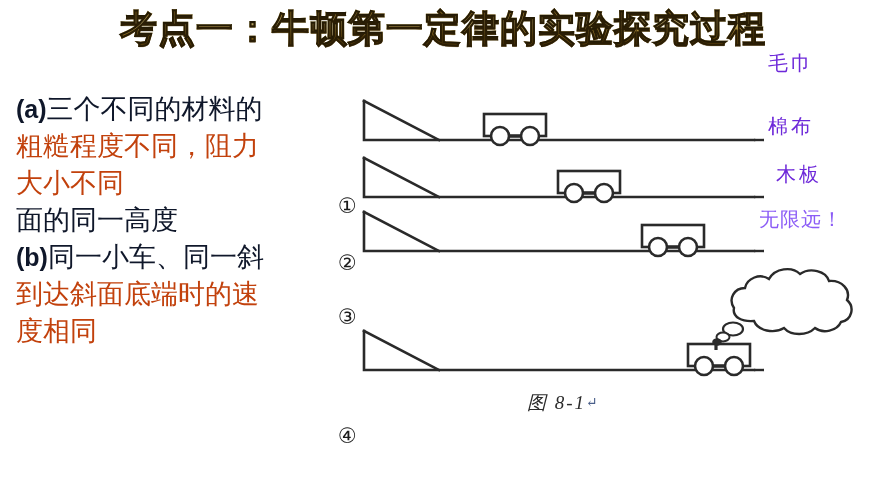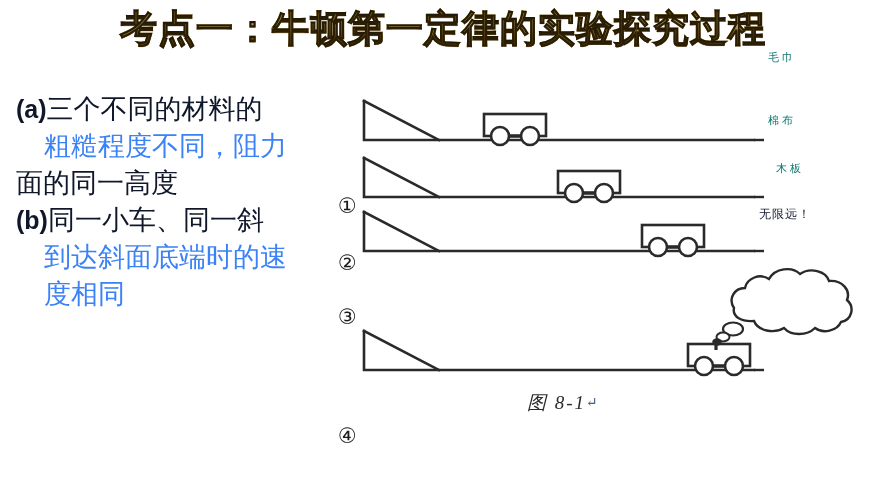--- a/index.html
+++ b/index.html
@@ -55,21 +55,21 @@
   }
   .para {
     font-family: "Liberation Serif", "DejaVu Serif", serif;
     font-size: 27px;
     line-height: 37px;
     font-weight: 500;
     margin: 0;
     letter-spacing: 0px;
   }
   .para.purple { color: #0f172a; }
-  .para.crimson { color: #3b82f6; margin-left: 28px; }
+  .para.crimson { color: #c2410c; }
   .para .lead {
     font-family: "Liberation Sans", "DejaVu Sans", sans-serif;
     font-weight: bold;
     font-size: 25px;
   }
 
   
   .diagram {
     position: absolute;
     left: 336px;
@@ -91,55 +91,56 @@
   }
   .cap .pilcrow {
     font-size: 14px;
     color: #4a5f8a;
     vertical-align: 2px;
   }
 
   .mat-label {
     position: absolute;
     font-family: Liberation Mono, monospace;
-    font-size: 11px;
-    color: #0f766e;
+    font-size: 20px;
+    color: #6d28d9;
     letter-spacing: 3px;
     white-space: nowrap;
   }
   .circ-num {
     position: absolute;
     font-family: "DejaVu Sans", sans-serif;
     font-size: 21px;
     color: #1c1c1c;
     line-height: 1;
   }
   .cloud-text {
     position: absolute;
     font-family: "Liberation Serif", "DejaVu Serif", serif;
-    font-size: 12px;
-    color: #0f172a;
+    font-size: 20px;
+    color: #8b5cf6;
     letter-spacing: 1px;
     white-space: nowrap;
   }
 </style>
 </head>
 <body>
 
 <div class="title-wrap">
   <span class="title-text">考点一：牛顿第一定律的实验探究过程</span>
 </div>
 
 <div class="left-col">
 
   <p class="para purple"><span class="lead">(a)</span><span>三个不同的材料的</span></p>
 
 
   <p class="para crimson"><span>粗糙程度不同，阻力</span></p>
 
+  <p class="para crimson"><span>大小不同</span></p>
 
   <p class="para purple"><span>面的同一高度</span></p>
 
   <p class="para purple"><span class="lead">(b)</span><span>同一小车、同一斜</span></p>
 
   <p class="para crimson"><span>到达斜面底端时的速</span></p>
 
   <p class="para crimson"><span>度相同</span></p>
 </div>
 

